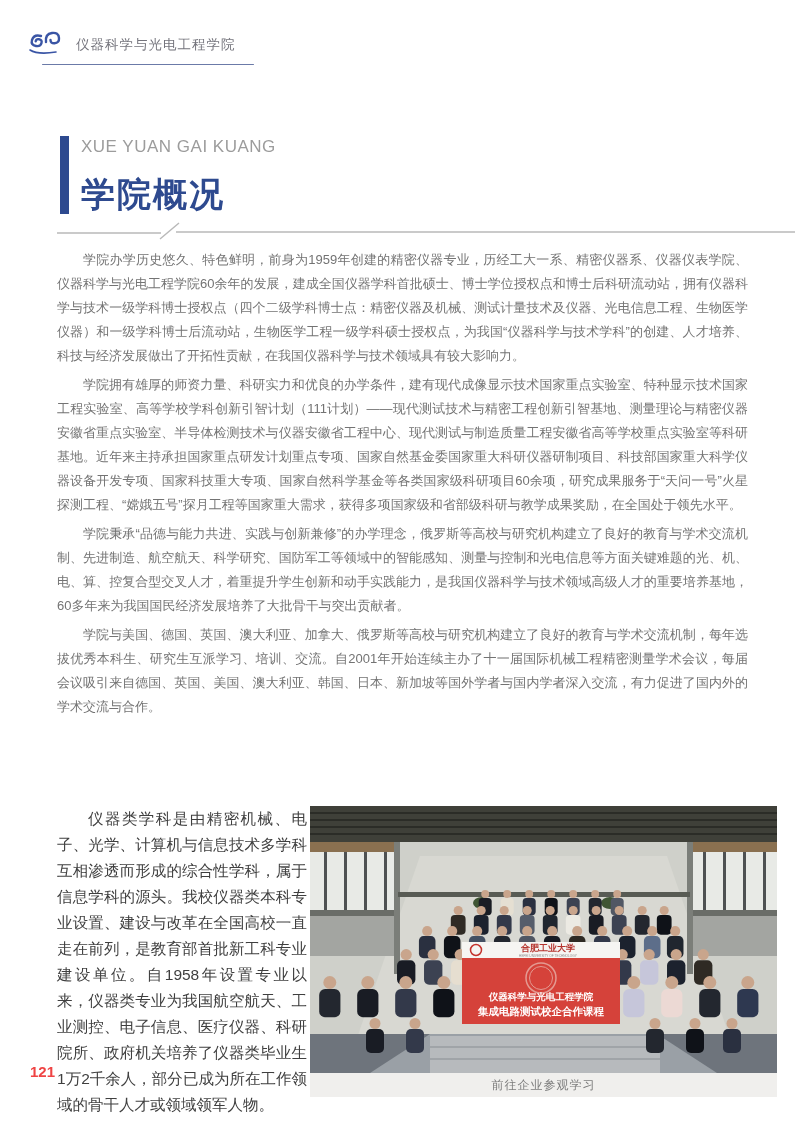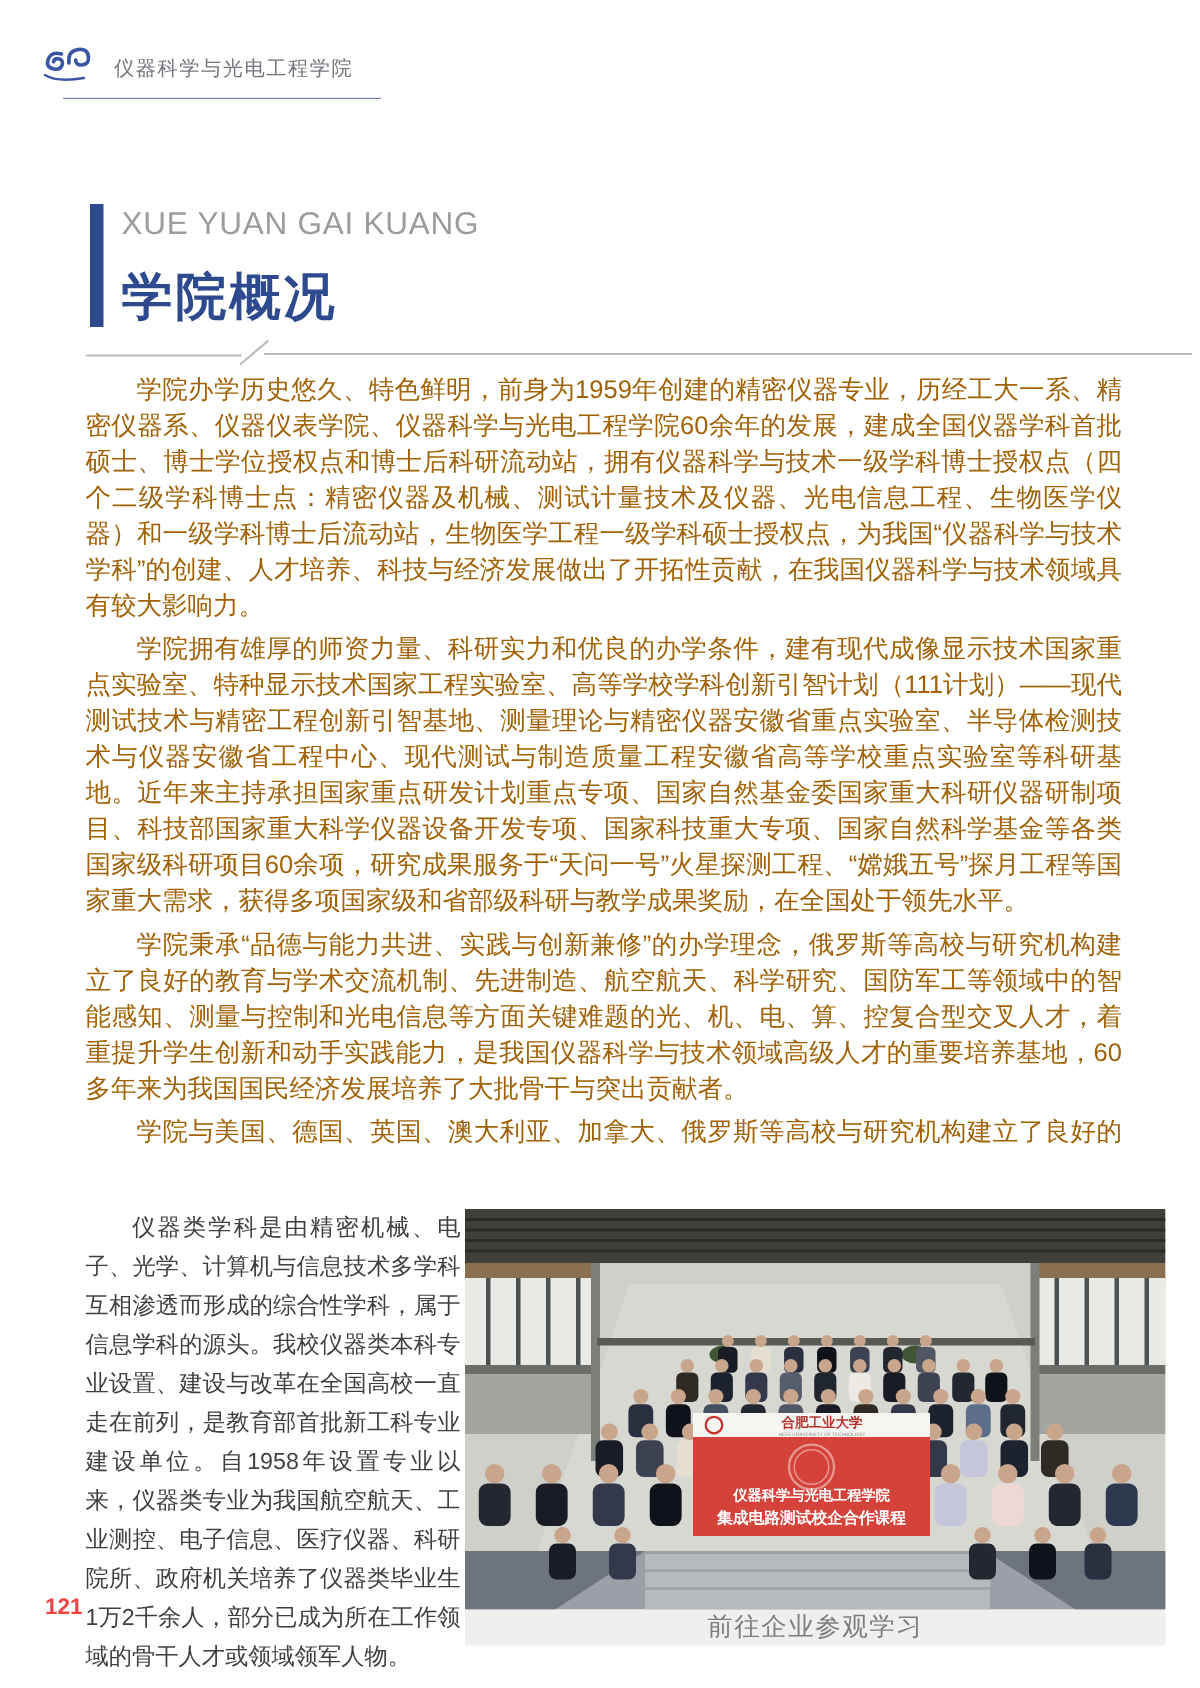--- a/index.html
+++ b/index.html
@@ -10,38 +10,38 @@
   .hdr{position:absolute;top:30px;left:28px;width:744px;}
   .hdr-row{display:flex;align-items:center;gap:8px;}
   .hdr-name{font-size:13.5px;color:#74747c;letter-spacing:1px;}
   .hdr-rule{margin-top:4px;margin-left:14px;width:212px;height:0;
             border-bottom:1.5px solid #6b7aa8;border-radius:2px;}
 
   
   .title-block{position:absolute;top:136px;left:60px;width:690px;}
   .title-inner{display:flex;}
   .title-bar{width:9px;background:#2e4a8f;margin-right:12px;}
-  .title-en{font-size:21px;color:#9c9c9c;letter-spacing:.5px;line-height:1.1;margin-top:2px;}
+  .title-en{font-size:17px;color:#9c9c9c;letter-spacing:.5px;line-height:1.1;margin-top:2px;}
   .title-zh{font-size:34px;font-weight:bold;color:#2e4a8f;line-height:1.15;margin-top:18px;letter-spacing:2px;}
   .title-divider{margin-top:8px;margin-left:-3px;}
 
   
   .article{position:absolute;top:248px;left:57px;width:691px;height:518px;overflow:hidden;}
-  .article p{margin:0 0 5px 0;font-size:17px;line-height:24px;text-align:justify;
-             text-indent:2em;color:#a16207;}
+  .article p{margin:0 0 5px 0;font-size:13px;line-height:24px;text-align:justify;
+             text-indent:2em;color:#737373;}
 
   
   .bottom{position:absolute;top:770px;left:57px;width:720px;display:flex;margin-top:36px;}
   .col-text{width:250px;margin-right:3px;}
   .col-text p{margin:0;font-size:15.5px;line-height:26px;text-align:justify;
               text-indent:2em;color:#3f3f3f;}
   .photo-wrap{width:467px;}
   .photo-svg{display:block;width:467px;height:267px;}
   .photo-caption{width:467px;height:24px;background:#f0efed;color:#7d7d7d;
-                 font-size:17px;line-height:24px;text-align:center;letter-spacing:1px;}
+                 font-size:12px;line-height:24px;text-align:center;letter-spacing:1px;}
 
   
   .page-num{position:absolute;top:1063px;left:30px;font-size:15px;font-weight:bold;color:#ef4444;}
 </style>
 </head>
 <body>
 
 <div class="hdr">
   <div class="hdr-row">
     <span>

